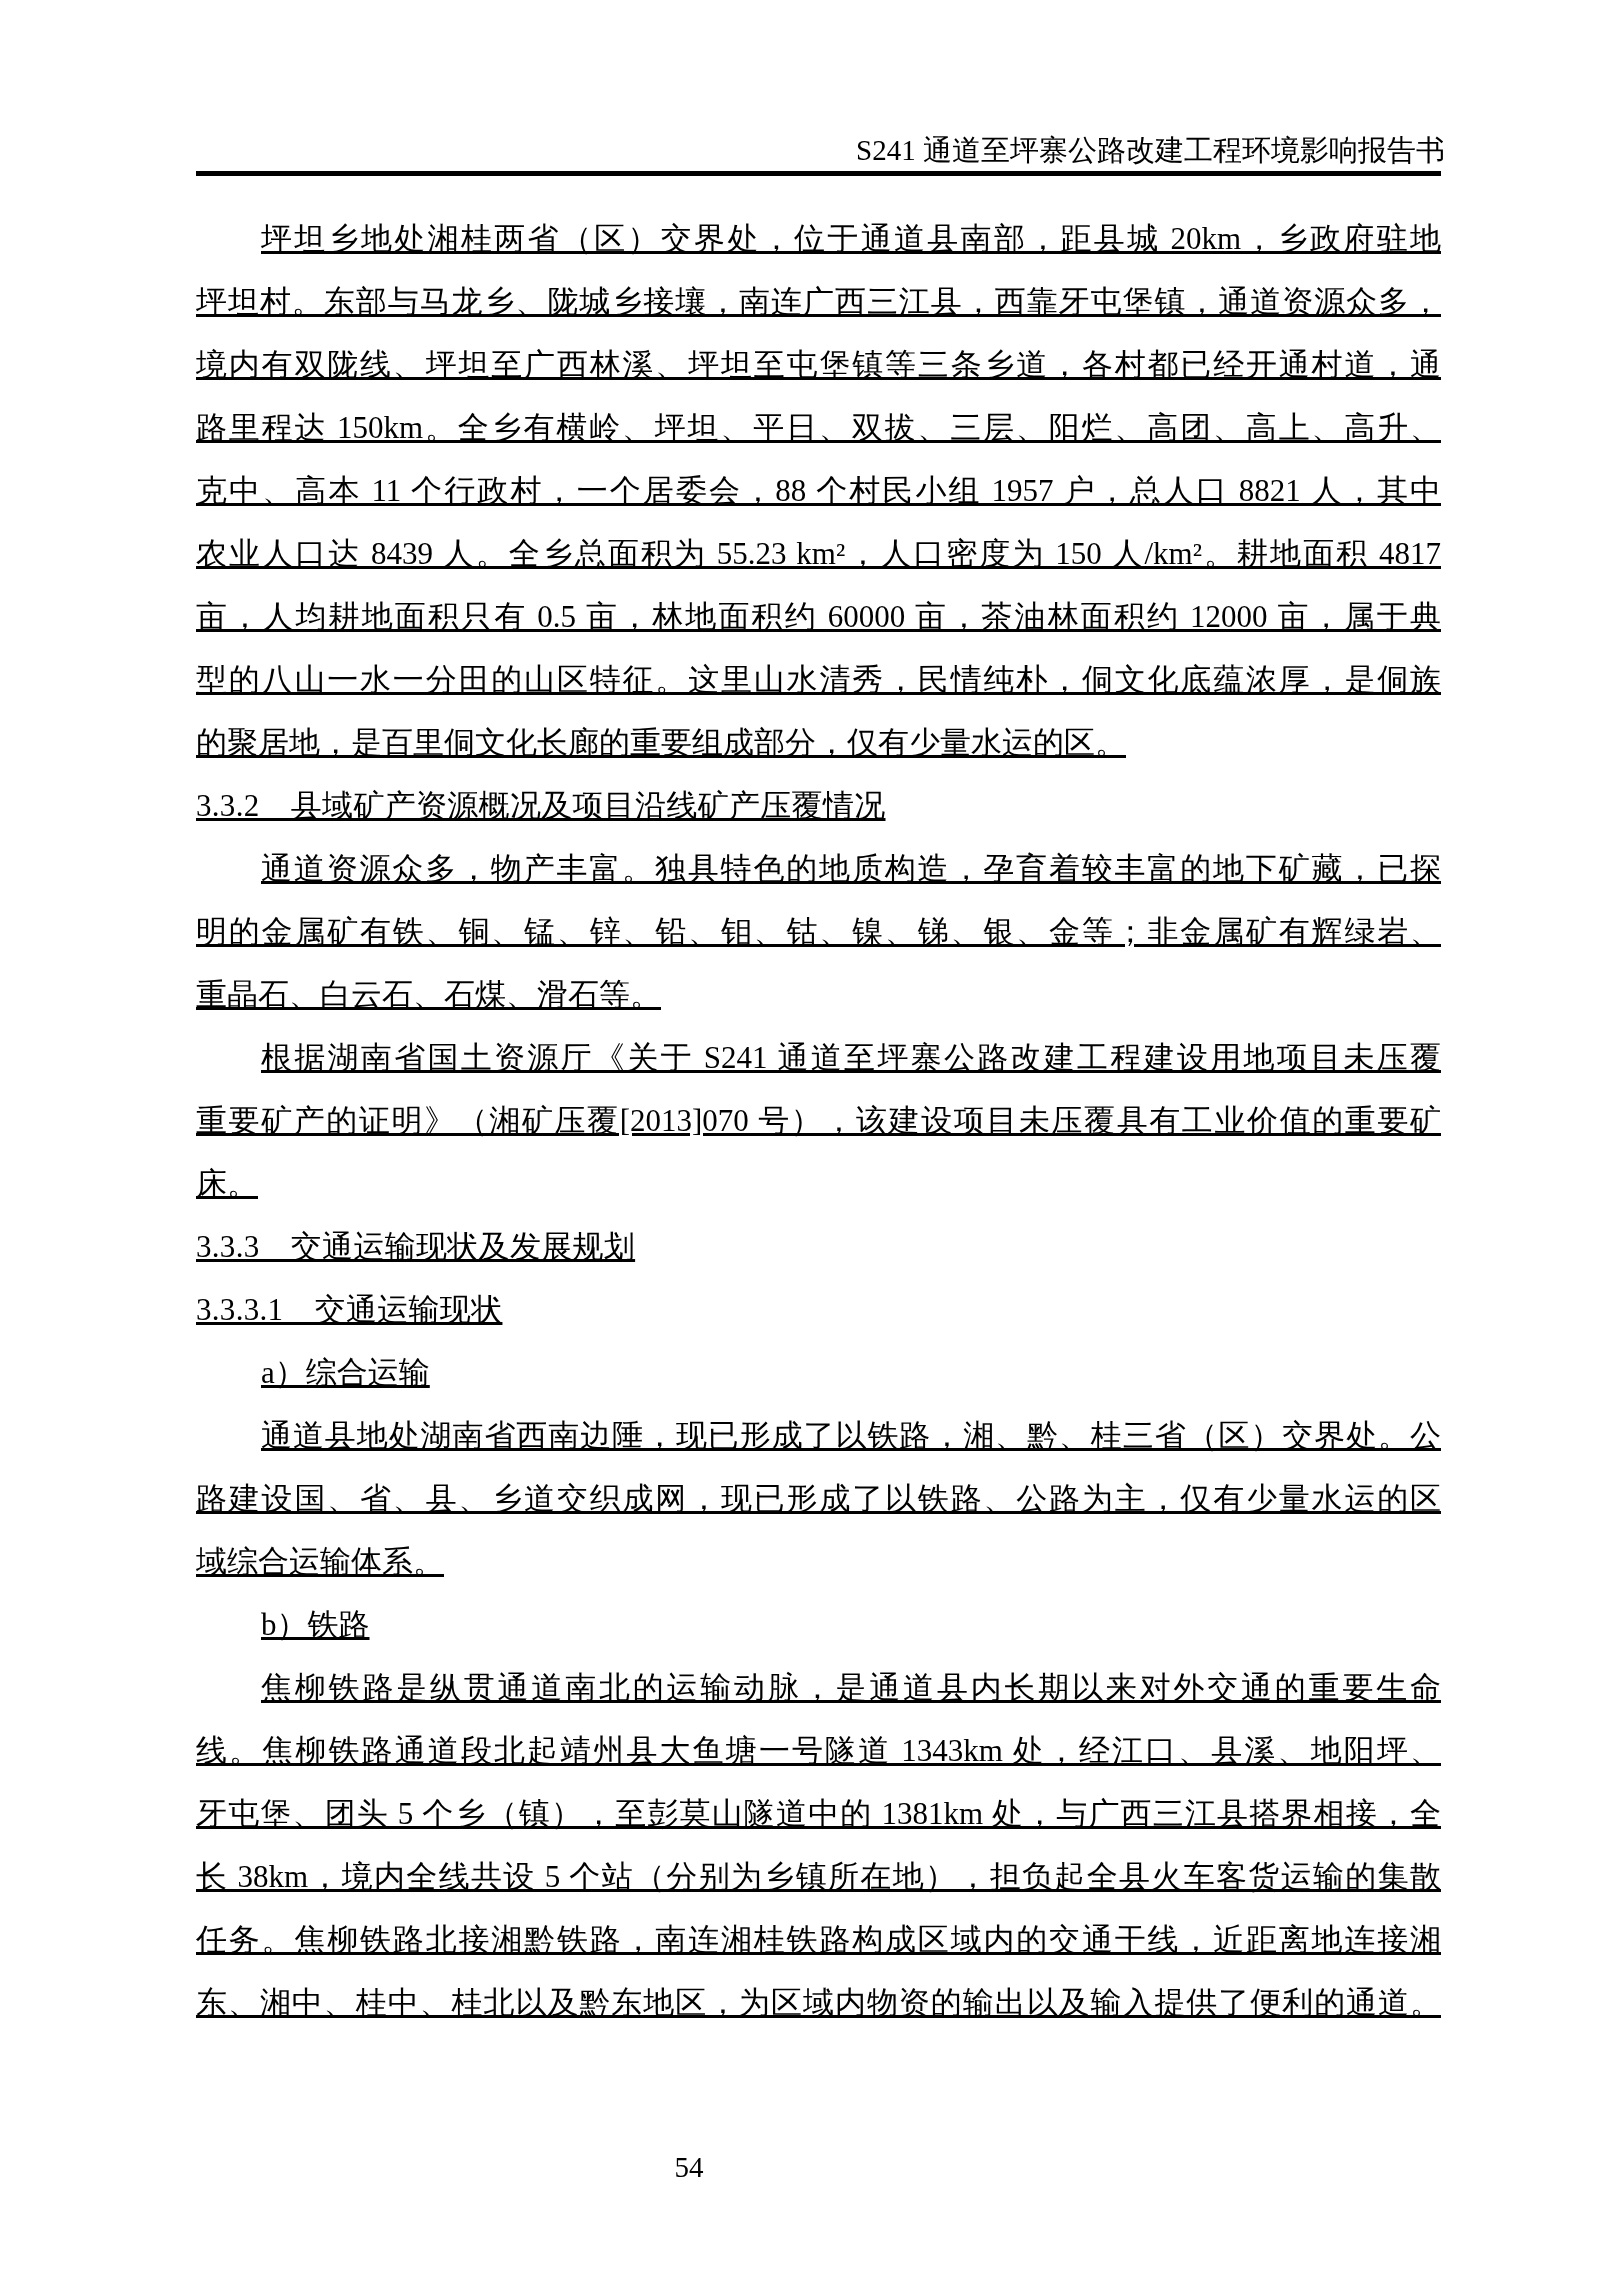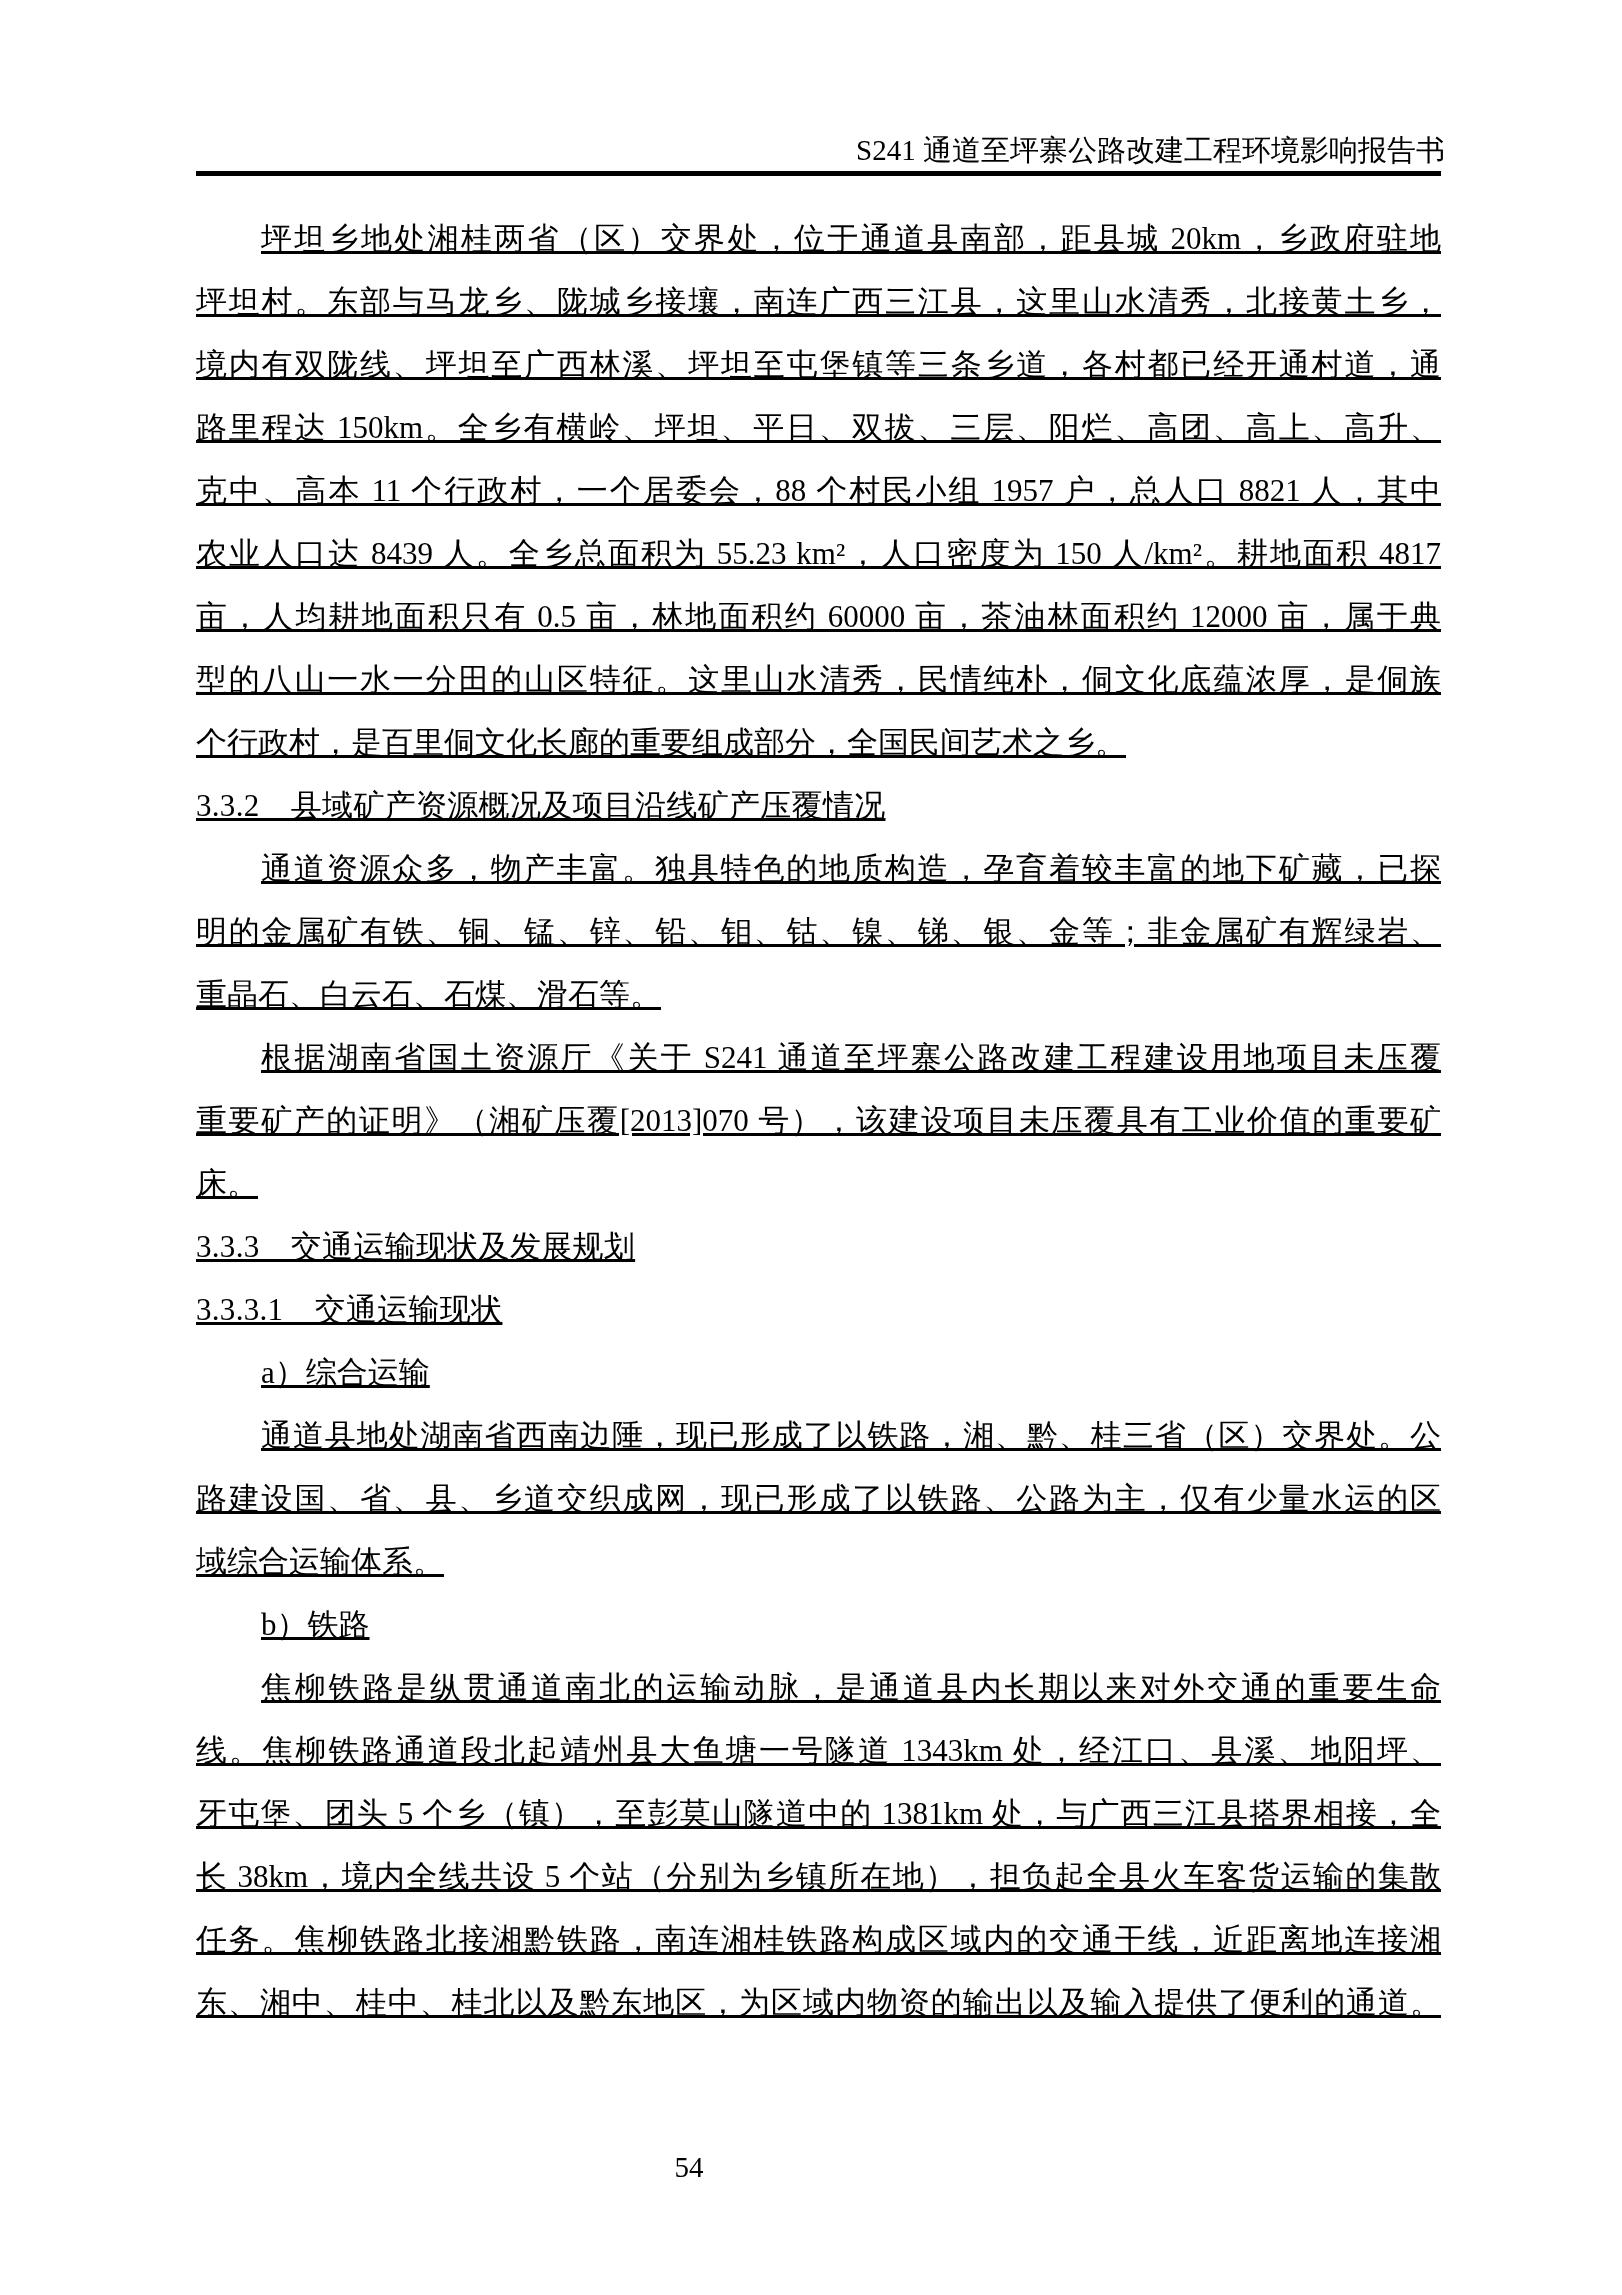--- a/index.html
+++ b/index.html
@@ -59,28 +59,28 @@
   }
 </style>
 </head>
 <body>
 
 <div class="header-title">S241 通道至坪寨公路改建工程环境影响报告书</div>
 <div class="header-rule"></div>
 
 <div class="content">
   <div class="line j ind">坪坦乡地处湘桂两省（区）交界处，位于通道县南部，距县城 20km，乡政府驻地</div>
-  <div class="line j">坪坦村。东部与马龙乡、陇城乡接壤，南连广西三江县，这里山水清秀，北接黄土乡，</div>
+  <div class="line j">坪坦村。东部与马龙乡、陇城乡接壤，南连广西三江县，西靠牙屯堡镇，通道资源众多，</div>
   <div class="line j">境内有双陇线、坪坦至广西林溪、坪坦至屯堡镇等三条乡道，各村都已经开通村道，通</div>
   <div class="line j">路里程达 150km。全乡有横岭、坪坦、平日、双拔、三层、阳烂、高团、高上、高升、</div>
   <div class="line j">克中、高本 11 个行政村，一个居委会，88 个村民小组 1957 户，总人口 8821 人，其中</div>
   <div class="line j">农业人口达 8439 人。全乡总面积为 55.23 km²，人口密度为 150 人/km²。耕地面积 4817</div>
   <div class="line j">亩，人均耕地面积只有 0.5 亩，林地面积约 60000 亩，茶油林面积约 12000 亩，属于典</div>
   <div class="line j">型的八山一水一分田的山区特征。这里山水清秀，民情纯朴，侗文化底蕴浓厚，是侗族</div>
-  <div class="line">个行政村，是百里侗文化长廊的重要组成部分，全国民间艺术之乡。</div>
+  <div class="line">的聚居地，是百里侗文化长廊的重要组成部分，仅有少量水运的区。</div>
   <div class="line heading">3.3.2　县域矿产资源概况及项目沿线矿产压覆情况</div>
   <div class="line j ind">通道资源众多，物产丰富。独具特色的地质构造，孕育着较丰富的地下矿藏，已探</div>
   <div class="line j">明的金属矿有铁、铜、锰、锌、铅、钼、钴、镍、锑、银、金等；非金属矿有辉绿岩、</div>
   <div class="line">重晶石、白云石、石煤、滑石等。</div>
   <div class="line j ind">根据湖南省国土资源厅《关于 S241 通道至坪寨公路改建工程建设用地项目未压覆</div>
   <div class="line j">重要矿产的证明》（湘矿压覆[2013]070 号），该建设项目未压覆具有工业价值的重要矿</div>
   <div class="line">床。</div>
   <div class="line heading">3.3.3　交通运输现状及发展规划</div>
   <div class="line heading">3.3.3.1　交通运输现状</div>
   <div class="line ind">a）综合运输</div>

